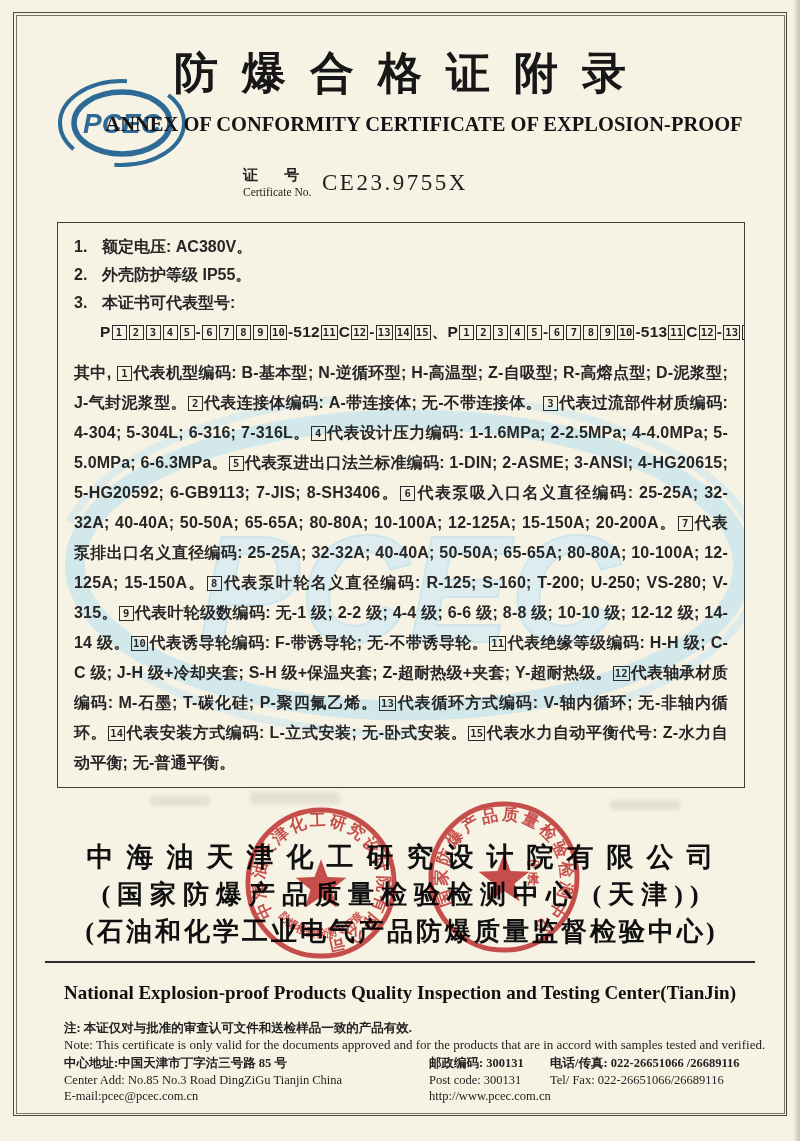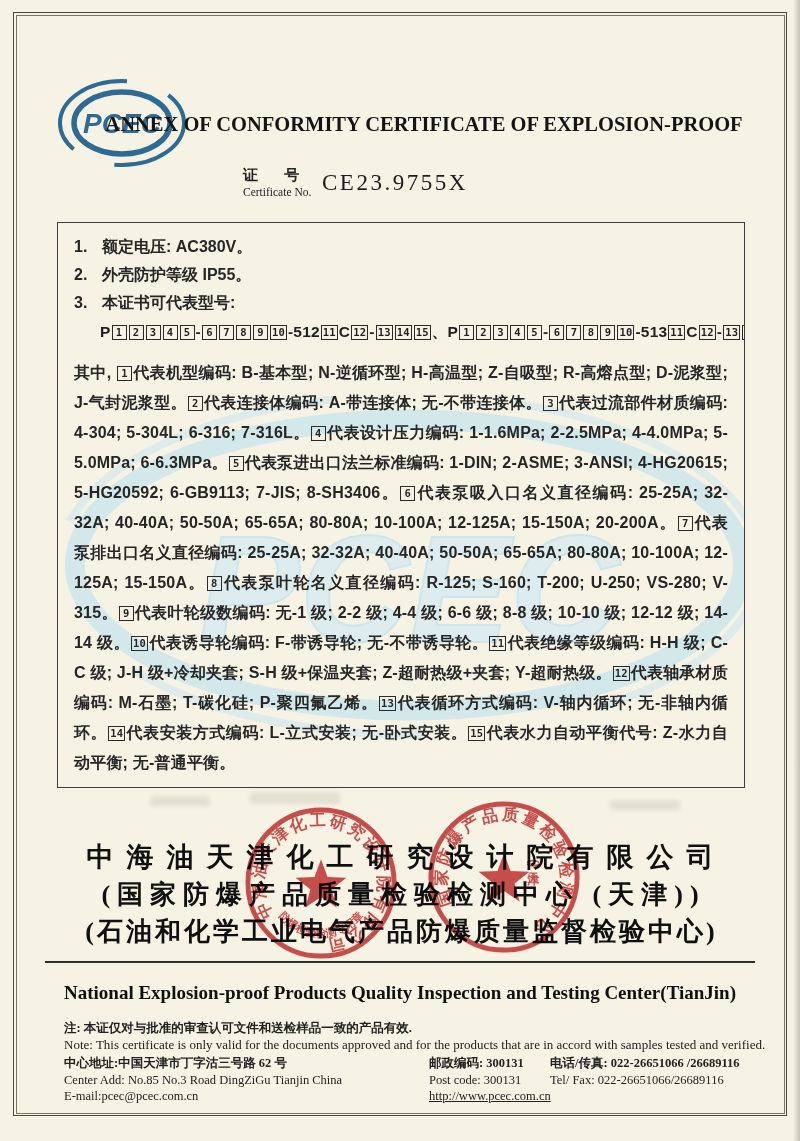--- a/index.html
+++ b/index.html
@@ -88,34 +88,35 @@
   .ghost{ position:absolute; background:rgba(110,110,100,.14); filter:blur(2px); border-radius:3px; }
 
   
   .footer{ font-family:"Liberation Serif", serif; color:#222; }
   .f-note-cn{ position:absolute; left:64px; top:1020px; font-size:12.5px; font-weight:600;}
   .f-note-en{ position:absolute; left:64px; top:1037px; font-size:13px; }
   .f-col{ position:absolute; top:1055px; }
   .f-col div{ line-height:16.5px; font-size:12.5px; }
   .f-col .cn{ font-weight:600; }
   .col1{ left:64px; } .col2{ left:393px;margin-left:36px; } .col3{ left:550px; }
-  .uline{ text-decoration:underline; }
+  .uline{ }
 </style>
 </head>
 <body>
 
 <div class="page">
   <div class="frame"></div>
 
   <svg class="logo" viewBox="0 0 136 96">
     <ellipse cx="66" cy="47" rx="62" ry="42" fill="none" stroke="#2e6a96" stroke-width="4" stroke-dasharray="118 44" stroke-dashoffset="28"></ellipse>
     <ellipse cx="66" cy="47" rx="48" ry="31" fill="none" stroke="#2e6a96" stroke-width="5.5"></ellipse>
     <text x="66" y="57" text-anchor="middle" font-family="Liberation Sans, sans-serif" font-style="italic" font-weight="bold" font-size="28" fill="#2e6a96">PCEC</text>
   </svg>
 
+  <div class="title">防爆合格证附录</div>
   <div class="subtitle">ANNEX OF CONFORMITY CERTIFICATE OF EXPLOSION-PROOF</div>
 
   <div class="cert-label">
     <div class="cn">证 号</div>
     <div class="en">Certificate No.</div>
   </div>
   <div class="cert-no">CE23.9755X</div>
 
   <div class="main-box">
 
@@ -187,21 +188,21 @@
     </g>
     <polygon points="80,56 86.6,73.9 105.7,74.7 90.7,86.5 95.9,104.8 80,94.3 64.1,104.8 69.3,86.5 54.3,74.7 73.4,73.9" fill="#c83a3a"></polygon>
     <text x="110" y="62" font-size="12" font-weight="bold" fill="#c83a3a" style="writing-mode:vertical-rl">(天津)</text>
   </svg>
 
   <div class="footer">
     <div class="f-note-cn">注: 本证仅对与批准的审查认可文件和送检样品一致的产品有效.</div>
     <div class="f-note-en">Note: This certificate is only valid for the documents approved and for the products that are in accord with samples tested and verified.</div>
 
     <div class="f-col col1">
-      <div class="cn">中心地址:中国天津市丁字沽三号路 62 号</div>
+      <div class="cn">中心地址:中国天津市丁字沽三号路 85 号</div>
       <div>Center Add: No.85 No.3 Road DingZiGu Tianjin China</div>
       <div>E-mail:pcec@pcec.com.cn</div>
     </div>
     <div class="f-col col2">
       <div class="cn">邮政编码: 300131</div>
       <div>Post code: 300131</div>
       <div class="uline">http://www.pcec.com.cn</div>
     </div>
     <div class="f-col col3">
       <div class="cn">电话/传真: 022-26651066 /26689116</div>

